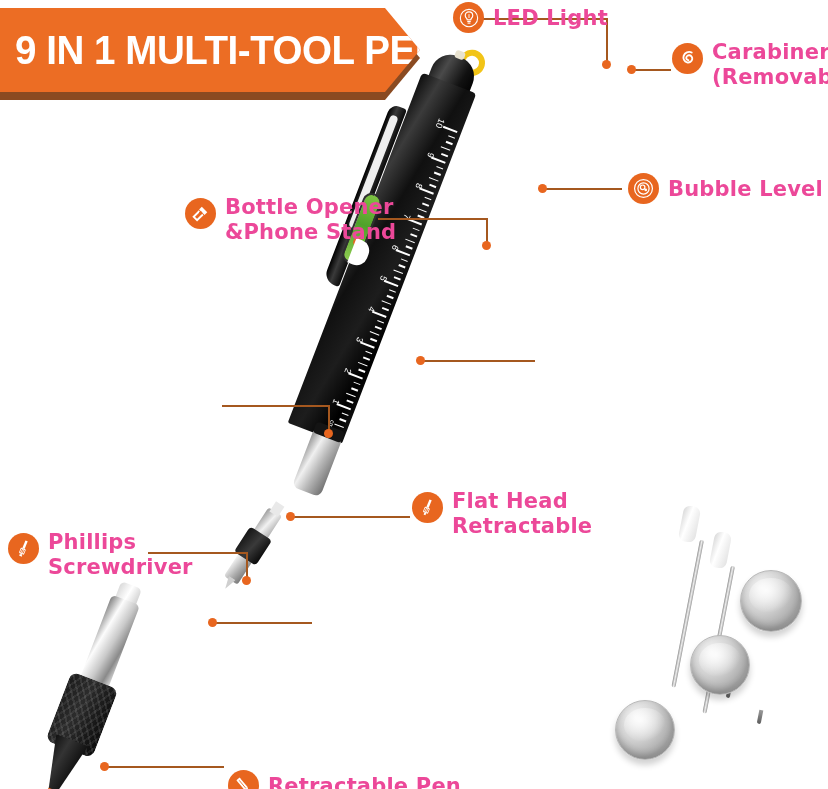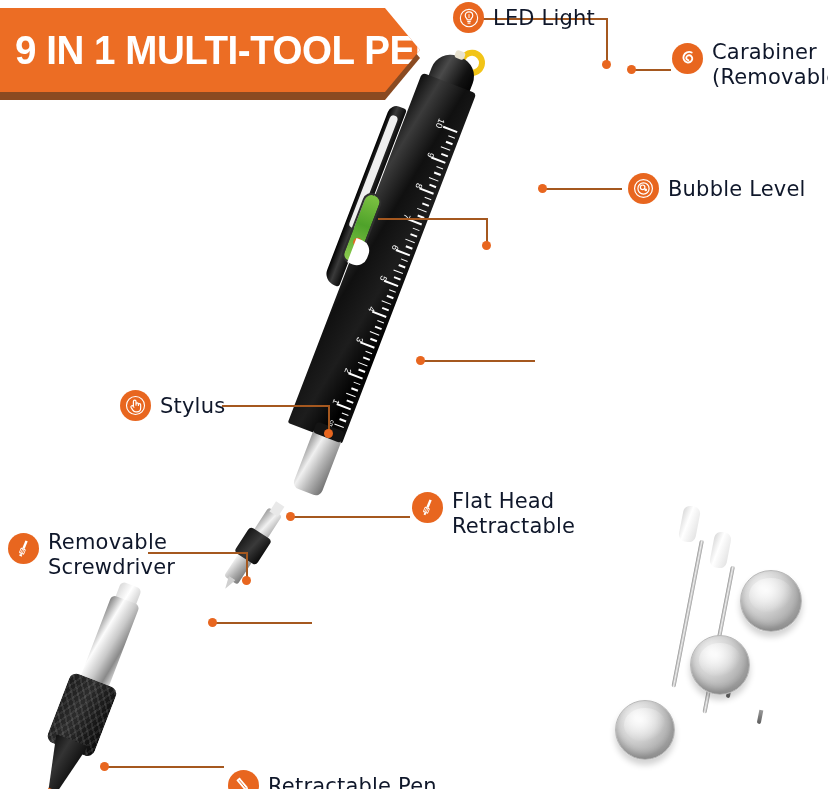--- a/index.html
+++ b/index.html
@@ -43,27 +43,27 @@
   .callout { position:absolute; display:flex; align-items:center; gap:9px; }
   .callout.stacked { align-items:flex-start; }
   .badge {
     width:31px; height:31px; border-radius:50%;
     background:#e8661f; flex:0 0 31px;
     display:flex; align-items:center; justify-content:center;
     position:relative;
   }
   .badge svg { display:block; }
   .label {
-    color:#0f172a;
+    color:#ec4899;
     font-size:21px;
     line-height:24px;
     letter-spacing:0.2px;
     white-space:pre-line;
     font-family:"DejaVu Sans","Liberation Sans",sans-serif;
-    font-weight:400;
+    font-weight:700;
   }
   .label.two { line-height:25px; }
 
   
   .lead { position:absolute; background:#a5581f; }
   .lead.h { height:2px; }
   .lead.v { width:2px; }
   .dot {
     position:absolute; width:9px; height:9px; border-radius:50%;
     background:#e8661f;
@@ -416,31 +416,33 @@
       <svg width="21" height="21" viewBox="0 0 24 24">
         <circle cx="12" cy="12" r="10.2" fill="none" stroke="#fff" stroke-width="1.4"></circle>
         <circle cx="12" cy="12" r="6.4" fill="none" stroke="#fff" stroke-width="1.4"></circle>
         <circle cx="11" cy="10.6" r="2.6" fill="none" stroke="#fff" stroke-width="1.4"></circle>
         <circle cx="14.6" cy="13.6" r="1.5" fill="#fff"></circle>
       </svg>
     </span>
     <span class="label">Bubble Level</span>
   </div>
 
-
-
-  <div class="callout" style="left:120px; top:390px;">
-    <span class="badge">
-      <svg width="21" height="21" viewBox="0 0 24 24">
-        <circle cx="12" cy="12" r="10.3" fill="none" stroke="#fff" stroke-width="1.3"></circle>
-        <path d="M9.6 12.4V7.3a1.5 1.5 0 013 0v4.3M12.6 11.4v-1a1.35 1.35 0 012.7 0v1.3M15.3 11.9v-.7a1.3 1.3 0 012.6 0v3.6c0 2.4-1.8 4.4-4.3 4.4h-1.4c-1.6 0-2.6-.8-3.3-1.9l-2-3.2a1.35 1.35 0 012.2-1.5l1.1 1.4" fill="none" stroke="#fff" stroke-width="1.35" stroke-linecap="round" stroke-linejoin="round"></path>
-      </svg>
-    </span>
-    <span class="label">Stylus</span>
-  </div>
+  <div class="callout stacked" style="left:185px; top:195px;">
+    <span class="badge" style="margin-top:3px;">
+      <svg width="21" height="21" viewBox="0 0 24 24">
+        <path d="M13.5 4.3l6.2 6.2-3.1 3.1-6.2-6.2z" fill="#fff"></path>
+        <path d="M10.8 9.2L4.2 15.8l3.9 3.9 6.6-6.6" fill="none" stroke="#fff" stroke-width="2.2"></path>
+        <circle cx="12.2" cy="11.2" r="1.9" fill="#e8661f"></circle>
+      </svg>
+    </span>
+    <span class="label two">Bottle Opener
+&amp;Phone Stand</span>
+  </div>
+
+
 
   <div class="callout stacked" style="left:412px; top:489px;">
     <span class="badge" style="margin-top:3px;">
       <svg width="21" height="21" viewBox="0 0 24 24">
         <g transform="rotate(22 12 12)">
           <rect x="10.6" y="2.6" width="2.8" height="9.4" fill="#fff"></rect>
           <rect x="8.9" y="12" width="6.2" height="6.6" rx="1" fill="#fff"></rect>
           <path d="M10.3 13.2v4.2M12 13.2v4.2M13.7 13.2v4.2" stroke="#e8661f" stroke-width=".9"></path>
           <rect x="10.9" y="18.6" width="2.2" height="2.6" fill="#fff"></rect>
         </g>
@@ -454,21 +456,21 @@
     <span class="badge" style="margin-top:3px;">
       <svg width="21" height="21" viewBox="0 0 24 24">
         <g transform="rotate(22 12 12)">
           <rect x="10.6" y="2.6" width="2.8" height="9.4" fill="#fff"></rect>
           <rect x="8.9" y="12" width="6.2" height="6.6" rx="1" fill="#fff"></rect>
           <path d="M10.3 13.2v4.2M12 13.2v4.2M13.7 13.2v4.2" stroke="#e8661f" stroke-width=".9"></path>
           <path d="M12 18.6v2.8M10.4 20.6h3.2" stroke="#fff" stroke-width="1.6"></path>
         </g>
       </svg>
     </span>
-    <span class="label two">Removable
+    <span class="label two">Phillips
 Screwdriver</span>
   </div>
 
 
   <div class="callout" style="left:228px; top:750px;margin-top:20px;">
     <span class="badge">
       <svg width="21" height="21" viewBox="0 0 24 24">
         <g transform="rotate(-40 12 12)">
           <rect x="9.6" y="3.2" width="4.8" height="13.2" fill="#fff"></rect>
           <path d="M9.6 16.4h4.8L12 21z" fill="#fff"></path>

